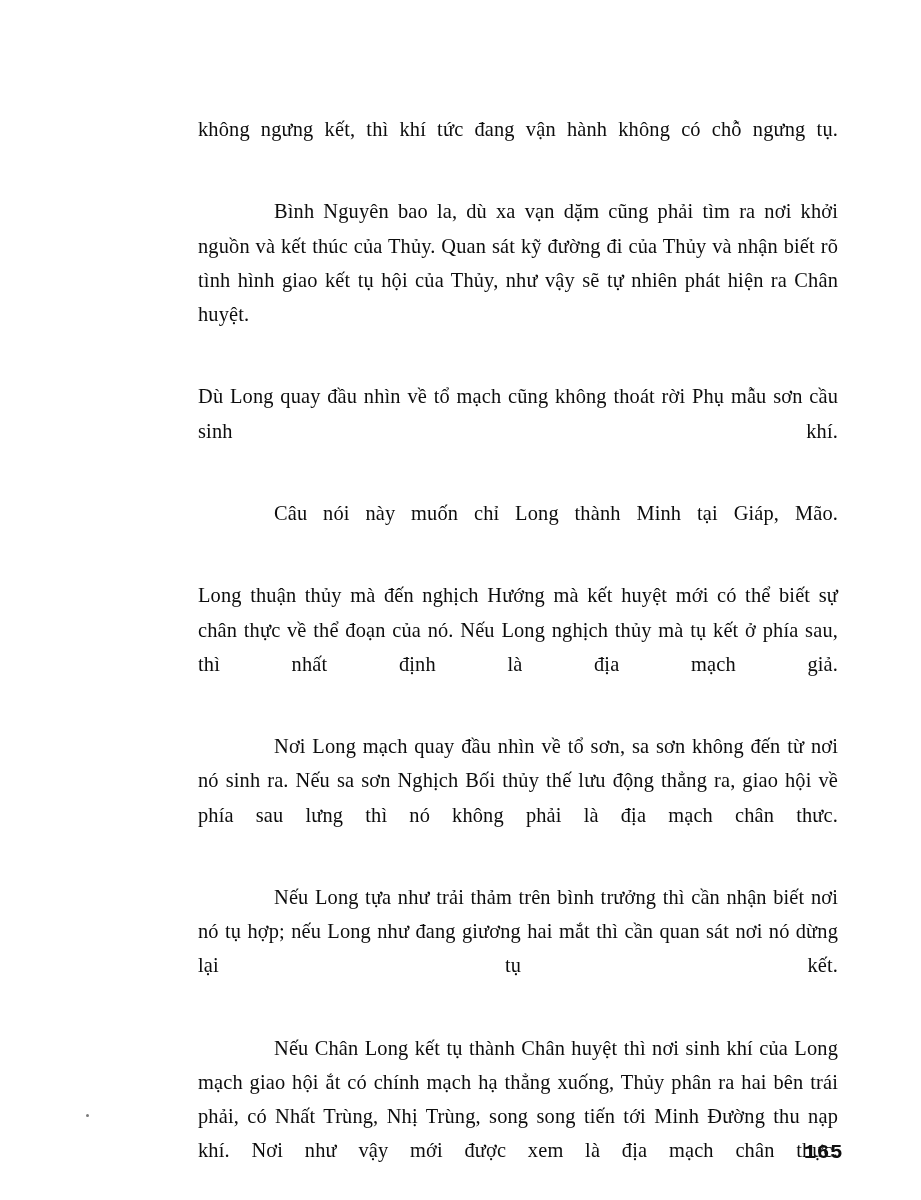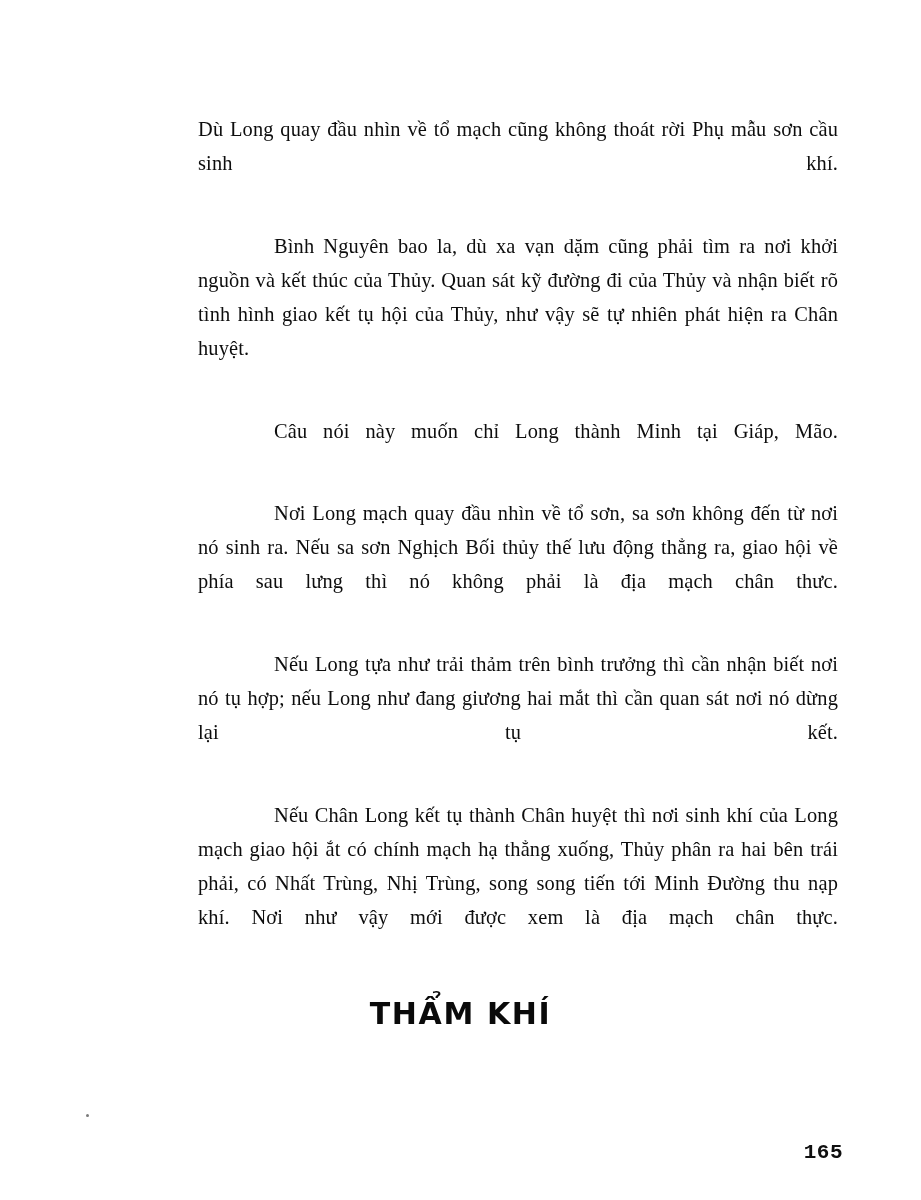--- a/index.html
+++ b/index.html
@@ -91,28 +91,29 @@
     border-radius: 50%;
     background: #7a7a7a;
   }
 </style>
 </head>
 <body>
 
 <div class="page">
 
   <div class="text-column">
+    <p class="para noindent">không ngưng kết, thì khí tức đang vận hành không có chỗ ngưng tụ.</p>
+    <p class="para indent">Bình Nguyên bao la, dù xa vạn dặm cũng phải tìm ra nơi khởi nguồn và kết thúc của Thủy. Quan sát kỹ đường đi của Thủy và nhận biết rõ tình hình giao kết tụ hội của Thủy, như vậy sẽ tự nhiên phát hiện ra Chân huyệt.</p>
     <p class="para noindent">Dù Long quay đầu nhìn về tổ mạch cũng không thoát rời Phụ mẫu sơn cầu sinh khí.</p>
-    <p class="para indent">Bình Nguyên bao la, dù xa vạn dặm cũng phải tìm ra nơi khởi nguồn và kết thúc của Thủy. Quan sát kỹ đường đi của Thủy và nhận biết rõ tình hình giao kết tụ hội của Thủy, như vậy sẽ tự nhiên phát hiện ra Chân huyệt.</p>
     <p class="para indent">Câu nói này muốn chỉ Long thành Minh tại Giáp, Mão.</p>
+    <p class="para noindent">Long thuận thủy mà đến nghịch Hướng mà kết huyệt mới có thể biết sự chân thực về thể đoạn của nó. Nếu Long nghịch thủy mà tụ kết ở phía sau, thì nhất định là địa mạch giả.</p>
     <p class="para indent">Nơi Long mạch quay đầu nhìn về tổ sơn, sa sơn không đến từ nơi nó sinh ra. Nếu sa sơn Nghịch Bối thủy thế lưu động thẳng ra, giao hội về phía sau lưng thì nó không phải là địa mạch chân thưc.</p>
     <p class="para indent">Nếu Long tựa như trải thảm trên bình trưởng thì cần nhận biết nơi nó tụ hợp; nếu Long như đang giương hai mắt thì cần quan sát nơi nó dừng lại tụ kết.</p>
     <p class="para indent">Nếu Chân Long kết tụ thành Chân huyệt thì nơi sinh khí của Long mạch giao hội ắt có chính mạch hạ thẳng xuống, Thủy phân ra hai bên trái phải, có Nhất Trùng, Nhị Trùng, song song tiến tới Minh Đường thu nạp khí. Nơi như vậy mới được xem là địa mạch chân thực.</p>
   </div>
 
-  <div class="section-heading">THẨM KHÍ</div>
 
 
   <div class="margin-speck"></div>
 
   <div class="page-number">165</div>
 
 </div>
 
 </body></html>

